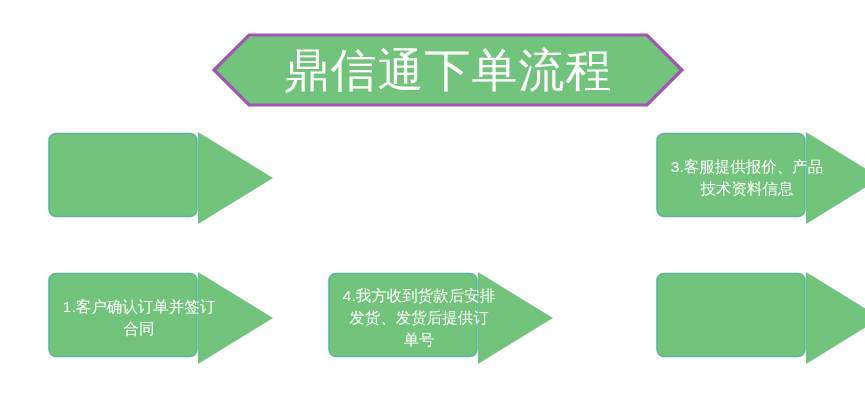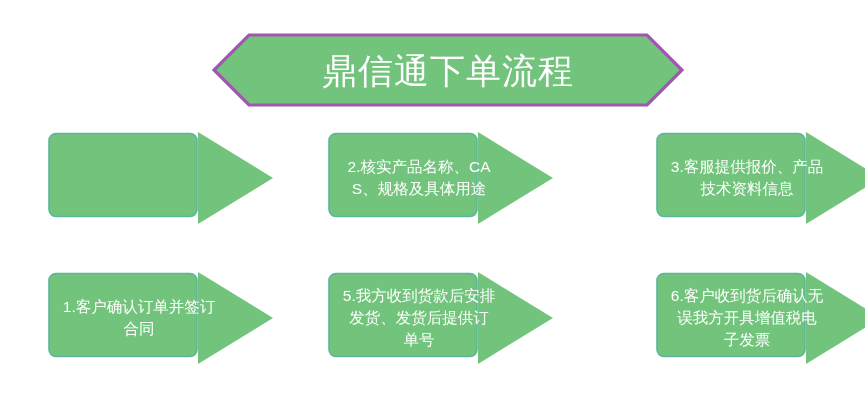--- a/index.html
+++ b/index.html
@@ -39,21 +39,21 @@
   .banner-label {
     position: absolute;
     left: 0;
     top: 0;
     width: 472px;
     height: 74px;
     display: flex;
     align-items: center;
     justify-content: center;
     color: #ffffff;
-    font-size: 35px;
+    font-size: 46px;
     letter-spacing: 1px;
     line-height: 1;
     white-space: nowrap;
   }
 
   
   .step {
     position: absolute;
     width: 225px;
     height: 92px;
@@ -104,27 +104,20 @@
     <div class="banner-label">鼎信通下单流程</div>
   </div>
 
   <div class="step r1 c1">
     <svg viewBox="0 0 225 92" xmlns="http://www.w3.org/2000/svg">
       <path d="M150,0 L225,46 L150,92 Z" fill="#72C47C"></path>
       <rect x="1" y="1.5" width="148" height="83" rx="7" ry="7" fill="#72C47C" stroke="#5BB5A0" stroke-width="1.6"></rect>
     </svg>
   </div>
 
-  <div class="step r1 c2">
-    <svg viewBox="0 0 225 92" xmlns="http://www.w3.org/2000/svg">
-      <path d="M150,0 L225,46 L150,92 Z" fill="#72C47C"></path>
-      <rect x="1" y="1.5" width="148" height="83" rx="7" ry="7" fill="#72C47C" stroke="#5BB5A0" stroke-width="1.6"></rect>
-    </svg>
-    <div class="step-label">2.核实产品名称、CAS、规格及具体用途</div>
-  </div>
 
   <div class="step r1 c3">
     <svg viewBox="0 0 225 92" xmlns="http://www.w3.org/2000/svg">
       <path d="M150,0 L225,46 L150,92 Z" fill="#72C47C"></path>
       <rect x="1" y="1.5" width="148" height="83" rx="7" ry="7" fill="#72C47C" stroke="#5BB5A0" stroke-width="1.6"></rect>
     </svg>
     <div class="step-label">3.客服提供报价、产品技术资料信息</div>
   </div>
 
   <div class="step r2 c1">
@@ -133,24 +126,23 @@
       <rect x="1" y="1.5" width="148" height="83" rx="7" ry="7" fill="#72C47C" stroke="#5BB5A0" stroke-width="1.6"></rect>
     </svg>
     <div class="step-label">1.客户确认订单并签订合同</div>
   </div>
 
   <div class="step r2 c2">
     <svg viewBox="0 0 225 92" xmlns="http://www.w3.org/2000/svg">
       <path d="M150,0 L225,46 L150,92 Z" fill="#72C47C"></path>
       <rect x="1" y="1.5" width="148" height="83" rx="7" ry="7" fill="#72C47C" stroke="#5BB5A0" stroke-width="1.6"></rect>
     </svg>
-    <div class="step-label">5.我方收到货款后安排发货、发货后提供订单号</div>
+    <div class="step-label">4.我方收到货款后安排发货、发货后提供订单号</div>
   </div>
 
   <div class="step r2 c3">
     <svg viewBox="0 0 225 92" xmlns="http://www.w3.org/2000/svg">
       <path d="M150,0 L225,46 L150,92 Z" fill="#72C47C"></path>
       <rect x="1" y="1.5" width="148" height="83" rx="7" ry="7" fill="#72C47C" stroke="#5BB5A0" stroke-width="1.6"></rect>
     </svg>
-    <div class="step-label">6.客户收到货后确认无误我方开具增值税电子发票</div>
   </div>
 
 </div>
 
 </body></html>

